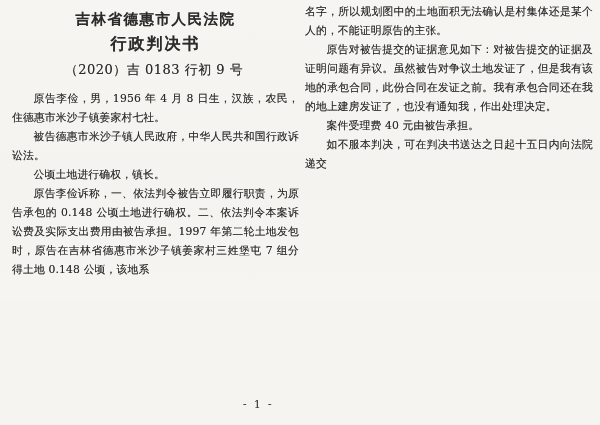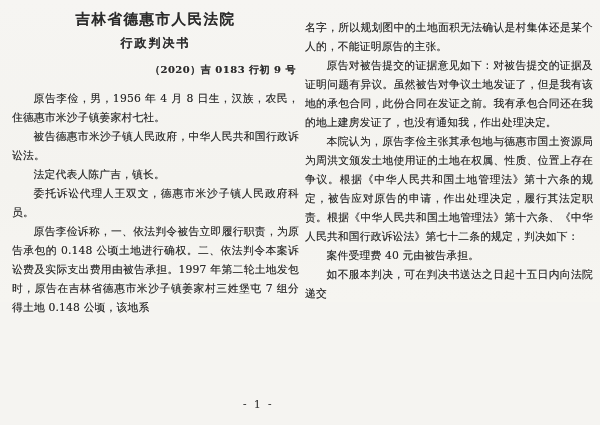--- a/index.html
+++ b/index.html
@@ -17,44 +17,43 @@
     background: linear-gradient(180deg, #f6f5f2 0%, #f4f3ef 60%, #f6f5f1 100%);
     font-family: "DejaVu Serif", "Liberation Serif", serif;
     color: #2b2b2b;
     text-shadow: 0 0 0.5px rgba(45,45,45,0.55);
   }
   .col {
     position: absolute;
     top: 0;
   }
   .col-left  { left: 12px;  width: 287px; }
-  .col-right { left: 305px; width: 288px; top: 18px; }
+  .col-right { left: 305px; width: 288px; top: 2px; }
   .court-name {
     margin: 9px 0 0 0;
     text-align: center;
     font-size: 14.5px;
     line-height: 20px;
     font-weight: bold;
     letter-spacing: 1.5px;
   }
   .doc-type {
     margin: 5px 0 0 0;
     text-align: center;
-    font-size: 12px;
+    font-size: 16px;
     line-height: 19px;
     font-weight: bold;
     letter-spacing: 2px;
   }
   .case-no {
     margin: 10px 3px 12px 0;
-    text-align: right;
-    font-size: 10px;
+    text-align: center;
+    font-size: 13px;
     line-height: 14px;
     letter-spacing: 0.5px;
-    font-weight: bold;
   }
   .para {
     margin: 0;
     font-size: 10.8px;
     line-height: 19px;
     letter-spacing: 0.15px;
     text-align: justify;
     text-indent: 2em;
     word-break: break-all;
   }
@@ -73,28 +72,26 @@
 
 <div class="page">
 
   <div class="col col-left">
     <h1 class="court-name">吉林省德惠市人民法院</h1>
     <h2 class="doc-type">行政判决书</h2>
     <div class="case-no">（2020）吉 0183 行初 9 号</div>
 
     <p class="para">原告李俭，男，1956 年 4 月 8 日生，汉族，农民，住德惠市米沙子镇姜家村七社。</p>
     <p class="para">被告德惠市米沙子镇人民政府，中华人民共和国行政诉讼法。</p>
-    <p class="para">法定代表人陈广吉，镇长。</p>
-    <p class="para">委托诉讼代理人王双文，德惠市米沙子镇人民政府科员。</p>
+    <p class="para">公顷土地进行确权，镇长。</p>
     <p class="para">原告李俭诉称，一、依法判令被告立即履行职责，为原告承包的 0.148 公顷土地进行确权。二、依法判令本案诉讼费及实际支出费用由被告承担。1997 年第二轮土地发包时，原告在吉林省德惠市米沙子镇姜家村三姓堡屯 7 组分得土地 0.148 公顷，该地系</p>
   </div>
 
   <div class="col col-right">
     <p class="para no-indent">名字，所以规划图中的土地面积无法确认是村集体还是某个人的，不能证明原告的主张。</p>
     <p class="para">原告对被告提交的证据意见如下：对被告提交的证据及证明问题有异议。虽然被告对争议土地发证了，但是我有该地的承包合同，此份合同在发证之前。我有承包合同还在我的地上建房发证了，也没有通知我，作出处理决定。</p>
-    <p class="para">本院认为，原告李俭主张其承包地与德惠市国土资源局为周洪文颁发土地使用证的土地在权属、性质、位置上存在争议。根据《中华人民共和国土地管理法》第十六条的规定，被告应对原告的申请，作出处理决定，履行其法定职责。根据《中华人民共和国土地管理法》第十六条、《中华人民共和国行政诉讼法》第七十二条的规定，判决如下：</p>
     <p class="para">案件受理费 40 元由被告承担。</p>
     <p class="para">如不服本判决，可在判决书送达之日起十五日内向法院递交</p>
   </div>
 
   <div class="page-no">- 1 -</div>
 
 </div>
 
 </body></html>

